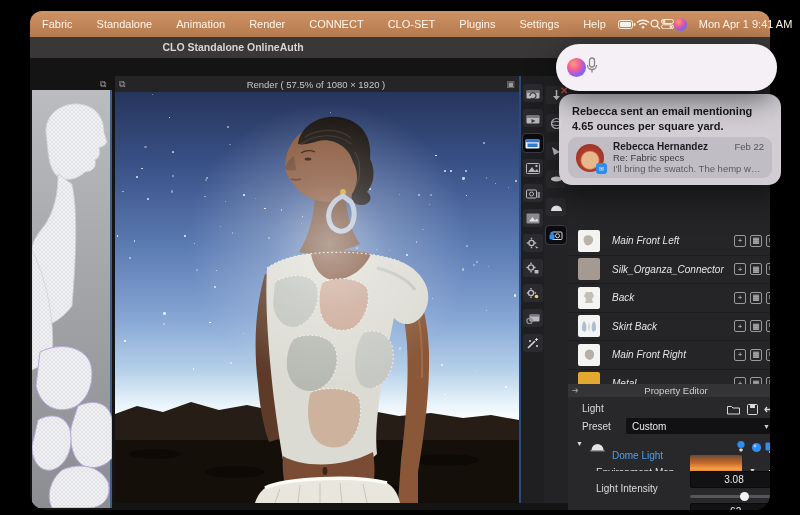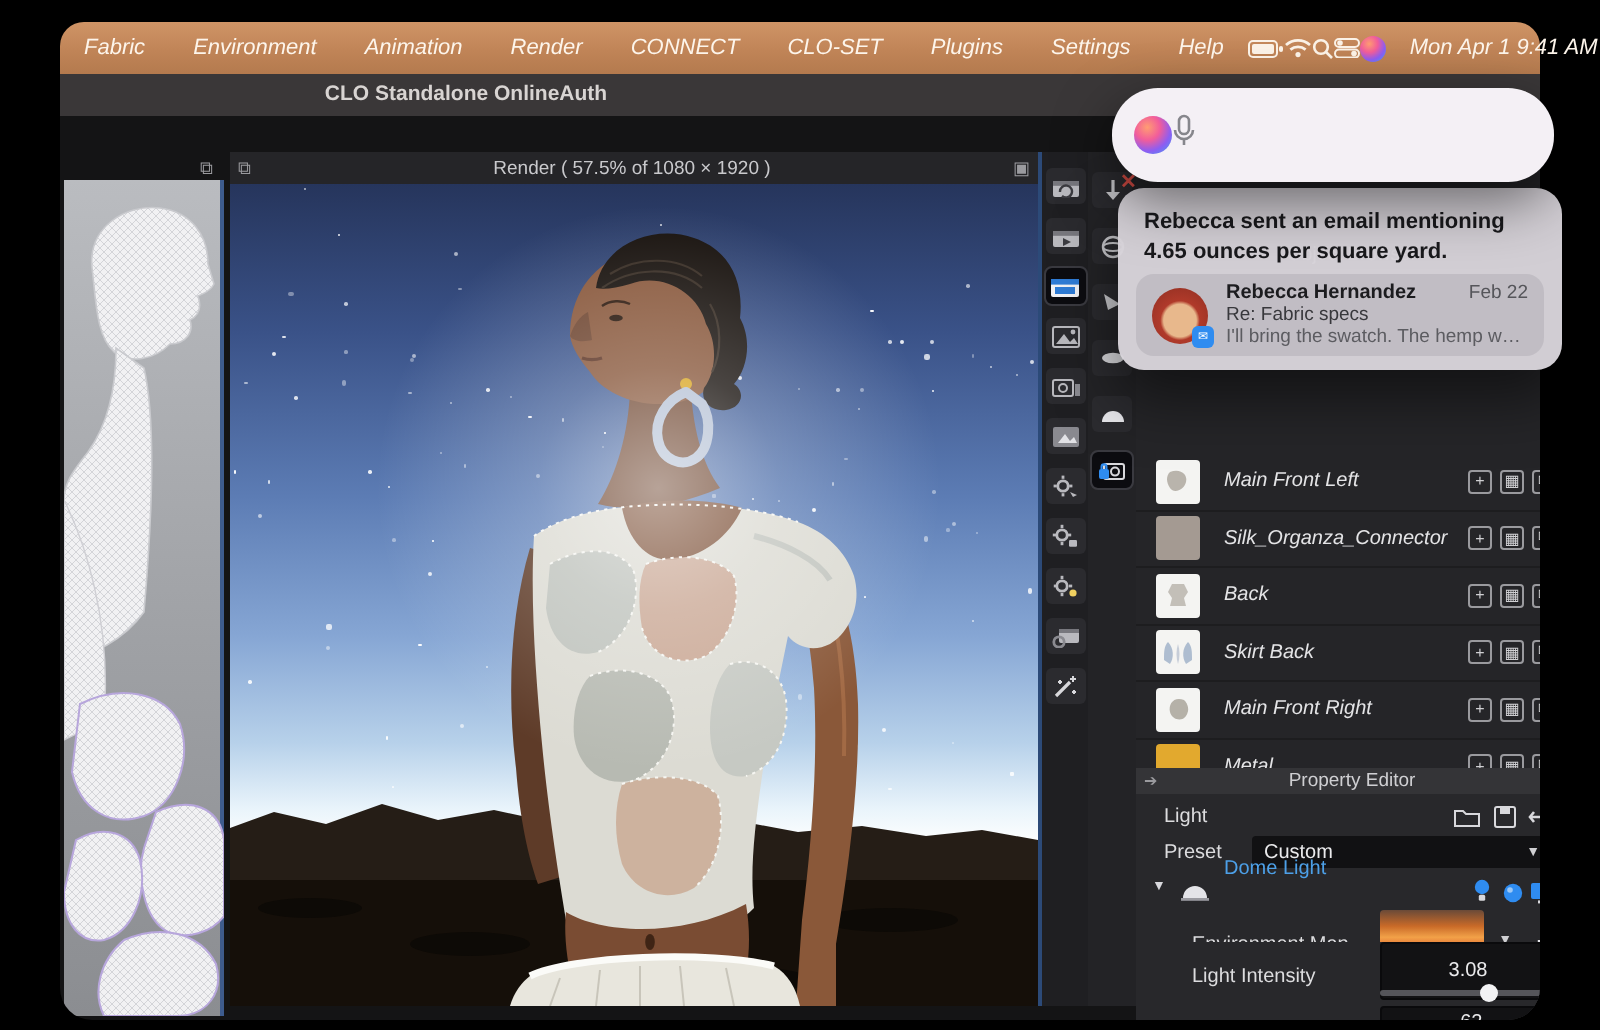--- a/index.html
+++ b/index.html
@@ -4,21 +4,21 @@
 <style>
   html,body{margin:0;padding:0;background:#000;}
   *{box-sizing:border-box;font-family:"Liberation Sans",sans-serif;}
   #stage{position:relative;width:800px;height:515px;background:#000;overflow:hidden;}
   .abs{position:absolute;}
 
   
   #menubar{left:30px;top:11px;width:740px;height:26px;border-radius:12px 12px 0 0;
     background:linear-gradient(180deg,#cf9466 0%,#c08457 55%,#b47a4e 100%);
     display:flex;align-items:center;color:#fdf5eb;font-size:11px;}
-  .mitem{padding:0 12px;white-space:nowrap;font-style:italic;}
+  .mitem{padding:0 12px;white-space:nowrap;}
   .mclock{white-space:nowrap;}
   .sticon{display:inline-flex;align-items:center;justify-content:center;width:20px;}
 
   
   #appwin{left:30px;top:37px;width:740px;height:473px;background:#141415;border-radius:0 0 16px 16px;overflow:hidden;}
   #titlebar{left:0;top:0;width:740px;height:21px;background:#3a3738;}
   #titletext{left:100px;top:4px;width:206px;text-align:center;font-size:10.5px;font-weight:bold;color:#d8d4d2;}
 
   
   #leftview{left:2px;top:53px;width:80px;height:418px;background:linear-gradient(180deg,#babcc0 0%,#9fa1a5 55%,#8b8d91 100%);border-right:2px solid #3e5c8e;}
@@ -78,21 +78,21 @@
   #cardclose{left:560px;top:85px;z-index:26;color:#cf4a42;font-size:10px;font-weight:bold;}
 </style>
 </head>
 <body>
 
 <div id="stage">
 
   <div id="menubar" class="abs">
     <div style="width:22px"></div>
     <div class="mitem">Fabric</div>
-    <div class="mitem">Environment</div>
+    <div class="mitem">Standalone</div>
     <div class="mitem">Animation</div>
     <div style="width:60px"></div>
     <div class="mitem">Render</div>
     <div class="mitem">CONNECT</div>
     <div class="mitem">CLO-SET</div>
     <div class="mitem">Plugins</div>
     <div class="mitem">Settings</div>
     <div class="mitem">Help</div>
     <div style="flex:1"></div>
     <span class="sticon">
@@ -587,21 +587,21 @@
         <div class="abs" style="left:58px;top:21px;width:150px;height:16px;background:#111113;border-radius:2px;display:flex;align-items:center;padding:0 6px">
           <span style="flex:1;font-size:10px;color:#eaeaec">Custom</span>
           <span style="color:#cfcfd2;font-size:7px">▼</span>
         </div>
 
         <span class="abs" style="left:8px;top:43px;color:#d8d8dc;font-size:7px">▼</span>
         <span class="abs" style="left:22px;top:41px"><svg width="15" height="12">
               <path d="M1.5 10 A6 6 0 0 1 13.5 10 Z" fill="#e4e4e8"></path>
               <rect x="0.5" y="10" width="14" height="1.4" fill="#9a9aa0"></rect>
             </svg></span>
-        <span class="abs" style="left:44px;top:32px;font-size:10px;color:#4da0e8">Dome Light</span>
+        <span class="abs" style="left:44px;top:53px;font-size:10px;color:#4da0e8">Dome Light</span>
         <span class="abs" style="right:38px;top:41px"><svg width="10" height="12">
               <circle cx="5" cy="4.5" r="3.6" fill="#2f8cf0"></circle>
               <rect x="3.4" y="8.4" width="3.2" height="3" rx="0.8" fill="#d8d8dc"></rect>
             </svg></span>
         <span class="abs" style="right:22px;top:42px"><svg width="11" height="11">
               <circle cx="5.5" cy="5.5" r="4.6" fill="#2f8cf0"></circle>
               <circle cx="4" cy="4" r="1.4" fill="#9cc8f6"></circle>
             </svg></span>
         <span class="abs" style="right:6px;top:42px"><svg width="13" height="11">
               <rect x="0.5" y="0.5" width="12" height="8" rx="1" fill="#2f8cf0"></rect>
@@ -614,21 +614,21 @@
           <span style="position:absolute;left:8px;bottom:4px;width:10px;height:7px;background:#241c18;clip-path:polygon(0 100%,50% 0,100% 100%)"></span>
           <span style="position:absolute;right:6px;bottom:4px;width:12px;height:8px;background:#241c18;clip-path:polygon(0 100%,40% 10%,100% 100%)"></span>
         </div>
         <span class="abs" style="right:28px;top:70px;color:#cfcfd2;font-size:7px">▼</span>
         <span class="abs" style="right:8px;top:66px;color:#e8e8ec;font-size:13px;font-weight:bold">+</span>
       </div>
 
       <div style="position:absolute;left:0;top:395px;width:216px;height:71px;background:#28282b">
 
         <span class="pelabel abs" style="left:28px;top:12px">Light Intensity</span>
-        <input class="peinput abs" style="left: 122px; top: 0px; width: 88px; height: 29px;" value="3.08">
+        <input class="peinput abs" style="left: 122px; top: 0px; width: 88px; height: 17px;" value="3.08">
         <div class="slider abs" style="left:122px;top:24px;width:84px">
           <span class="sthumb" style="left:60%"></span>
         </div>
 
         <input class="peinput abs" style="left: 122px; top: 32px; width: 88px; height: 17px;" value="-62">
 
       </div>
 
     </div>
 

